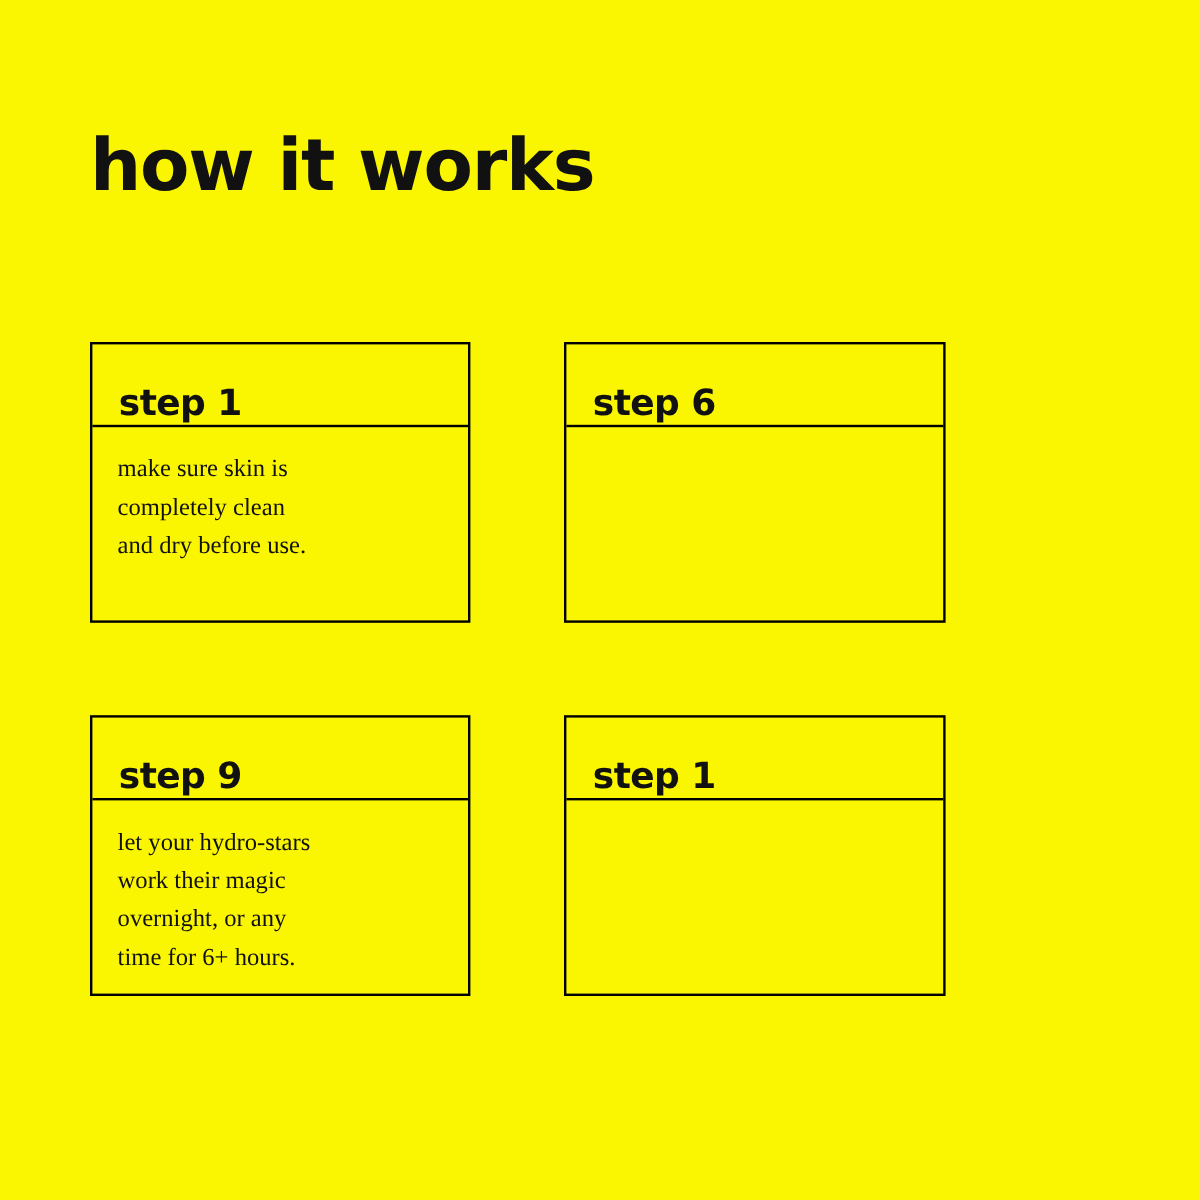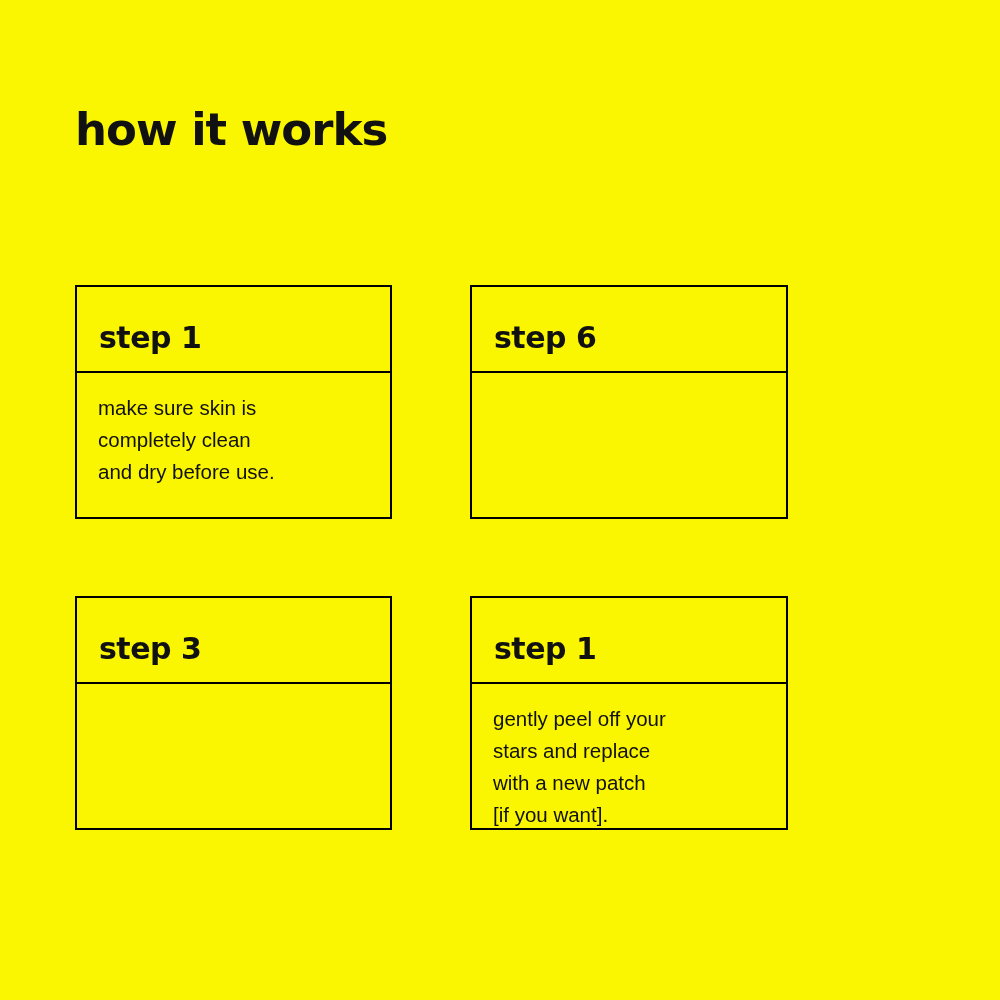--- a/index.html
+++ b/index.html
@@ -8,21 +8,21 @@
     position: relative;
     background: #FAF500;
     color: #111111;
     font-family: "DejaVu Sans", "Liberation Sans", sans-serif;
     overflow: hidden;
   }
   .page-title {
     position: absolute;
     left: 75px;
     top: 103px;
-    font-size: 45px;
+    font-size: 60px;
     font-weight: bold;
     letter-spacing: -1px;
     color: #111111;
   }
   .steps-grid {
     position: absolute;
     left: 75px;
     top: 285px;
     display: grid;
     grid-template-columns: 317px 318px;
@@ -31,33 +31,32 @@
   }
   .step-box {
     border: 2px solid #000000;
     height: 234px;
     background: transparent;
   }
   .step-header {
     height: 69px;
     border-bottom: 2px solid #000000;
     display: flex;
-    align-items: center;
+    align-items: flex-end;
     padding-left: 22px;
-    margin-top: 17px;
   }
   .step-label {
     font-size: 30px;
     font-weight: bold;
     letter-spacing: -0.5px;
     color: #111111;
   }
   .step-body {
     padding: 19px 10px 0 21px;
-    font-family: Liberation Sans, sans-serif;
+    font-family: Liberation Serif, serif;
     font-size: 20.5px;
     line-height: 32px;
     white-space: pre-line;
     color: #111111;
   }
 </style>
 </head>
 <body style="background: rgb(250, 245, 0); color: rgb(17, 17, 17);">
 
 <h1 class="page-title">how it works</h1>
@@ -74,27 +73,27 @@
   </div>
 
   <div class="step-box">
     <div class="step-header">
       <span class="step-label">step 6</span>
     </div>
   </div>
 
   <div class="step-box">
     <div class="step-header">
-      <span class="step-label">step 3</span>
+      <span class="step-label">step 9</span>
     </div>
+    <div class="step-body">let your hydro-stars
+work their magic
+overnight, or any
+time for 6+ hours.</div>
   </div>
 
   <div class="step-box">
     <div class="step-header">
       <span class="step-label">step 1</span>
     </div>
-    <div class="step-body">gently peel off your
-stars and replace
-with a new patch
-[if you want].</div>
   </div>
 
 </div>
 
 </body></html>

